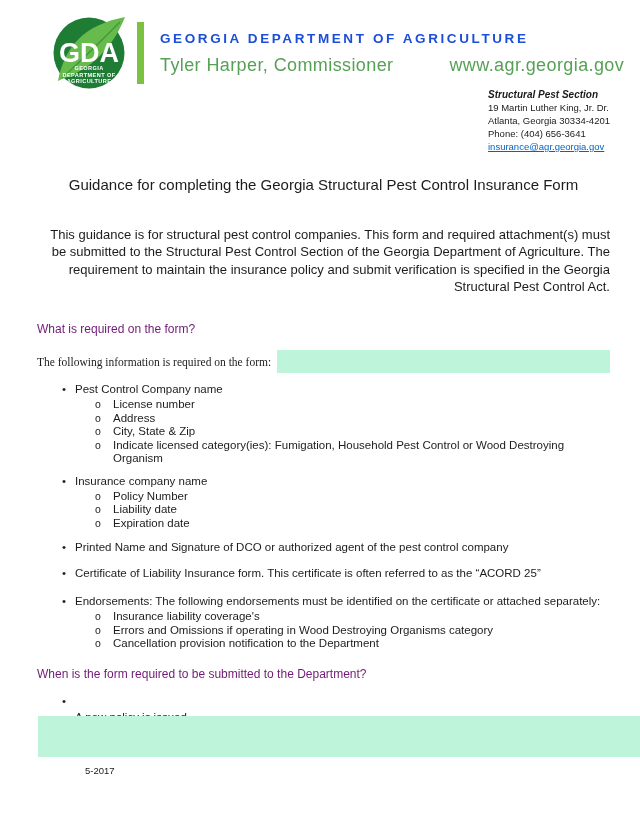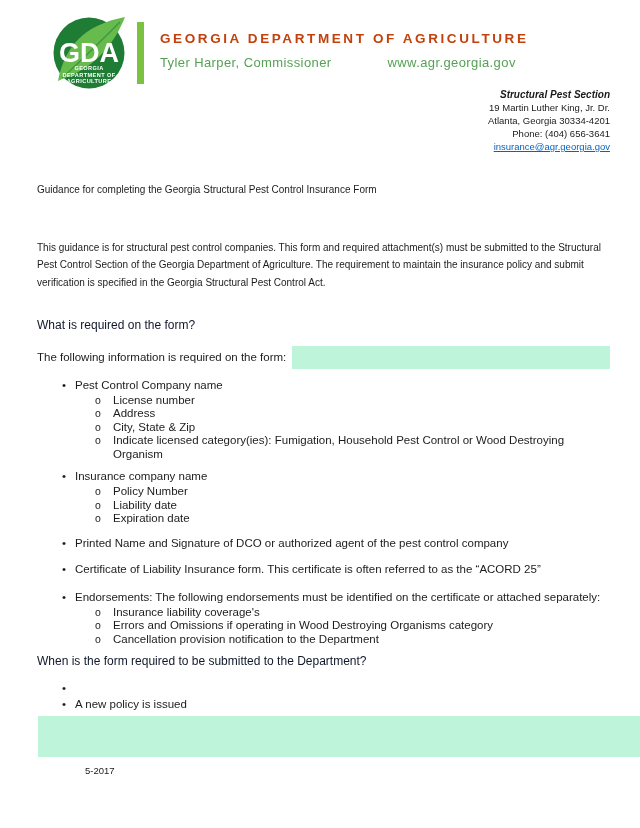--- a/index.html
+++ b/index.html
@@ -12,48 +12,48 @@
     overflow:hidden;
   }
 
   
   .hdr { position:relative; height:160px; }
   .logo { position:absolute; left:52px; top:14px; }
   .green-bar { position:absolute; left:137px; top:22px; width:7px; height:62px; background:#7bc142; }
   .org-name {
     position:absolute; left:160px; top:31px;
     font-size:13.5px; font-weight:bold; letter-spacing:2.6px;
-    color:#c2410c; white-space:nowrap;
+    color:#1d4ed8; white-space:nowrap;
   }
   .sub-row {
     position:absolute; left:160px; top:55px;
     display:flex; gap:56px;
-    font-size:13px; letter-spacing:0.4px; color:#56a156; white-space:nowrap;
+    font-size:18px; letter-spacing:0.4px; color:#56a156; white-space:nowrap;
   }
   .contact {
     position:absolute; right:30px; top:88px;
-    text-align:right; font-size:9.5px; line-height:13px; color:#1a1a1a;
+    text-align:left; font-size:9.5px; line-height:13px; color:#1a1a1a;
   }
   .contact .sect-name { font-weight:bold; font-style:italic; font-size:10px; }
   .contact a.email { color:#0563c1; text-decoration:underline; cursor:pointer; }
 
   
   .main { padding:0 30px 0 37px; }
-  .doc-title { margin-top:24px; text-align:left; font-size:10px; }
-  .intro { margin-top:44px; font-size:10px; line-height:17.3px; text-align:left; }
-  .section-heading { margin-top:27px; font-size:12px; color:#0f172a; font-weight:normal; }
+  .doc-title { margin-top:16px; text-align:center; font-size:15px; }
+  .intro { margin-top:33px; font-size:13px; line-height:17.3px; text-align:right; }
+  .section-heading { margin-top:27px; font-size:12px; color:#701a75; font-weight:normal; }
   .lead-row { margin-top:14px; display:flex; align-items:stretch; font-size:11.5px; }
-  .lead-row .lead-text { align-self:center; white-space:nowrap; }
+  .lead-row .lead-text { align-self:center; white-space:nowrap;font-family:Liberation Serif, serif; }
   .hl-inline { flex:1; height:23px; background:#bdf4da; margin-left:6px; }
 
   .group { margin-top:9px; }
   .g2 { margin-top:8px; } .g3 { margin-top:10px; }
   .h2b { margin-top:36px; }
   .g4 { margin-top:12px; } .g5 { margin-top:14px; }
-  .h3b { margin-top:8px; }
+  .h3b { margin-top:16px; }
   .g6 { margin-top:13px; }
 
   .b1 { display:flex; font-size:11.5px; line-height:14px; margin-bottom:2px; }
   .b1 .m1 { flex:none; width:13px; margin-left:25px; }
   .b2 { display:flex; font-size:11.5px; line-height:13.5px; }
   .b2 .m2 { flex:none; width:18px; margin-left:58px; font-size:10.5px; }
 
   .big-highlight { position:absolute; left:38px; right:0; top:716px; height:41px; background:#bdf4da; }
   .footer-rev { position:absolute; left:37px; top:765px; font-size:9.5px; color:#1a1a1a;margin-left:48px; }
 </style>

